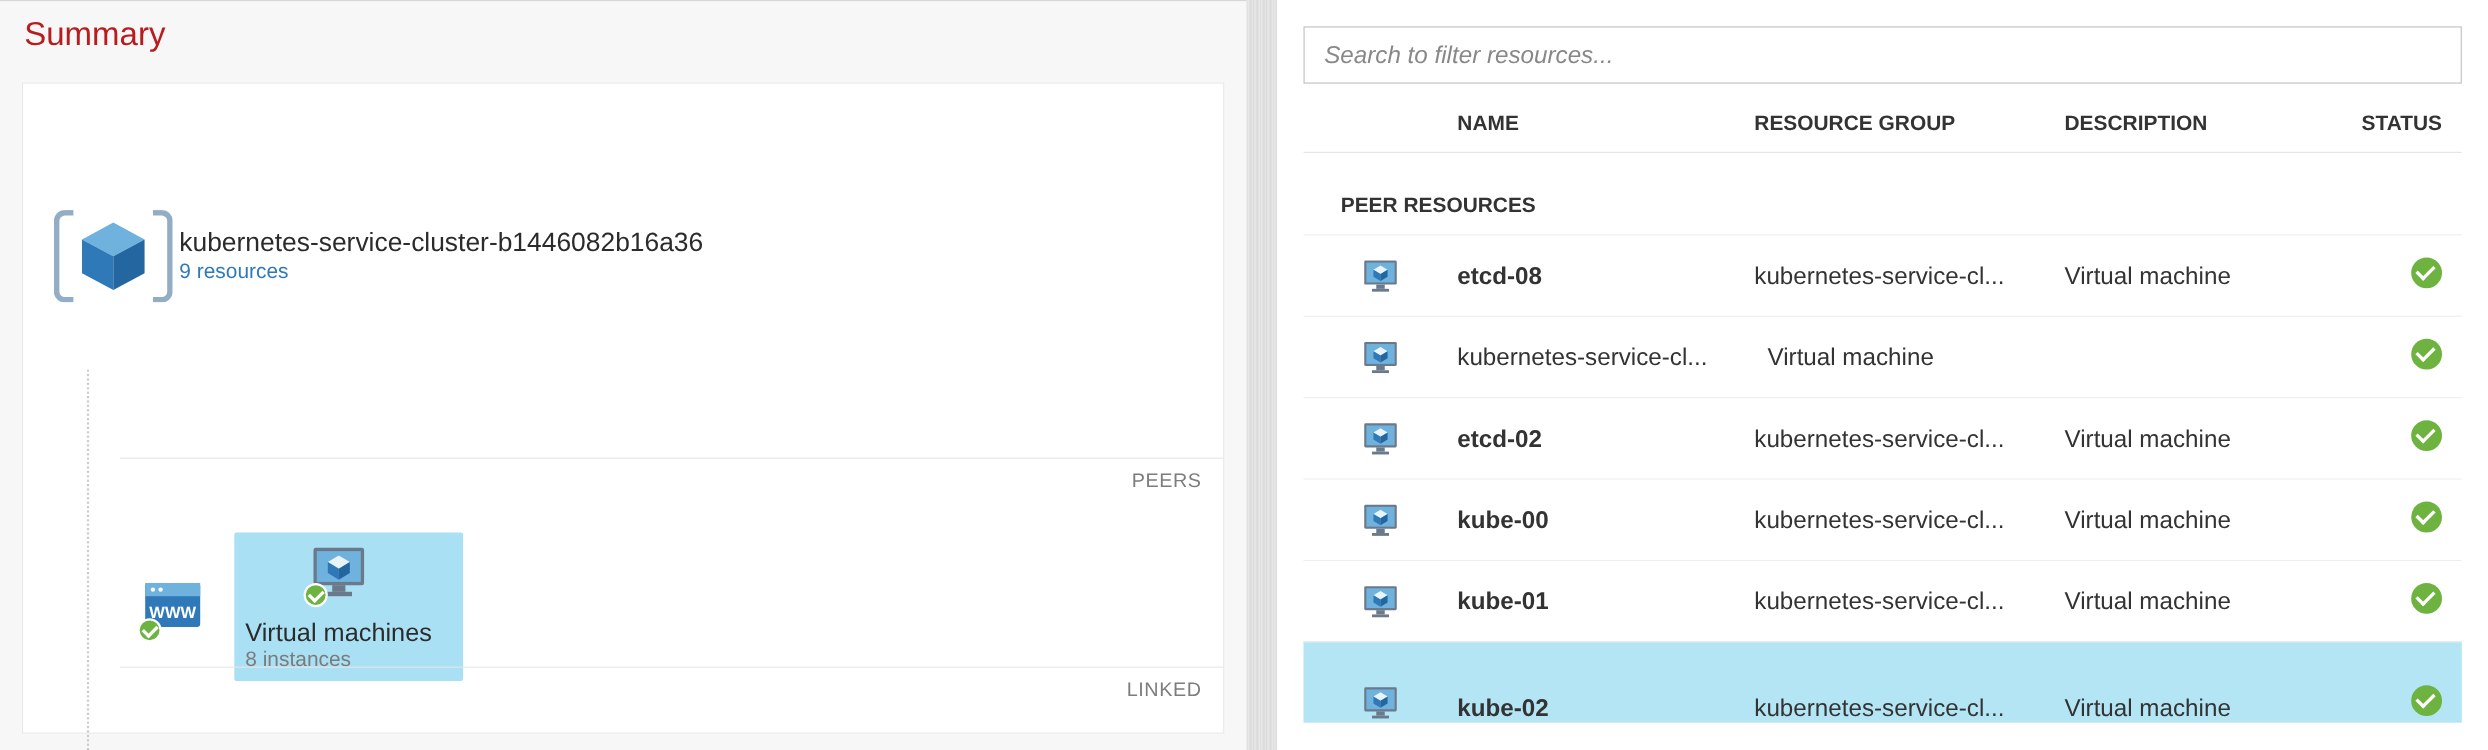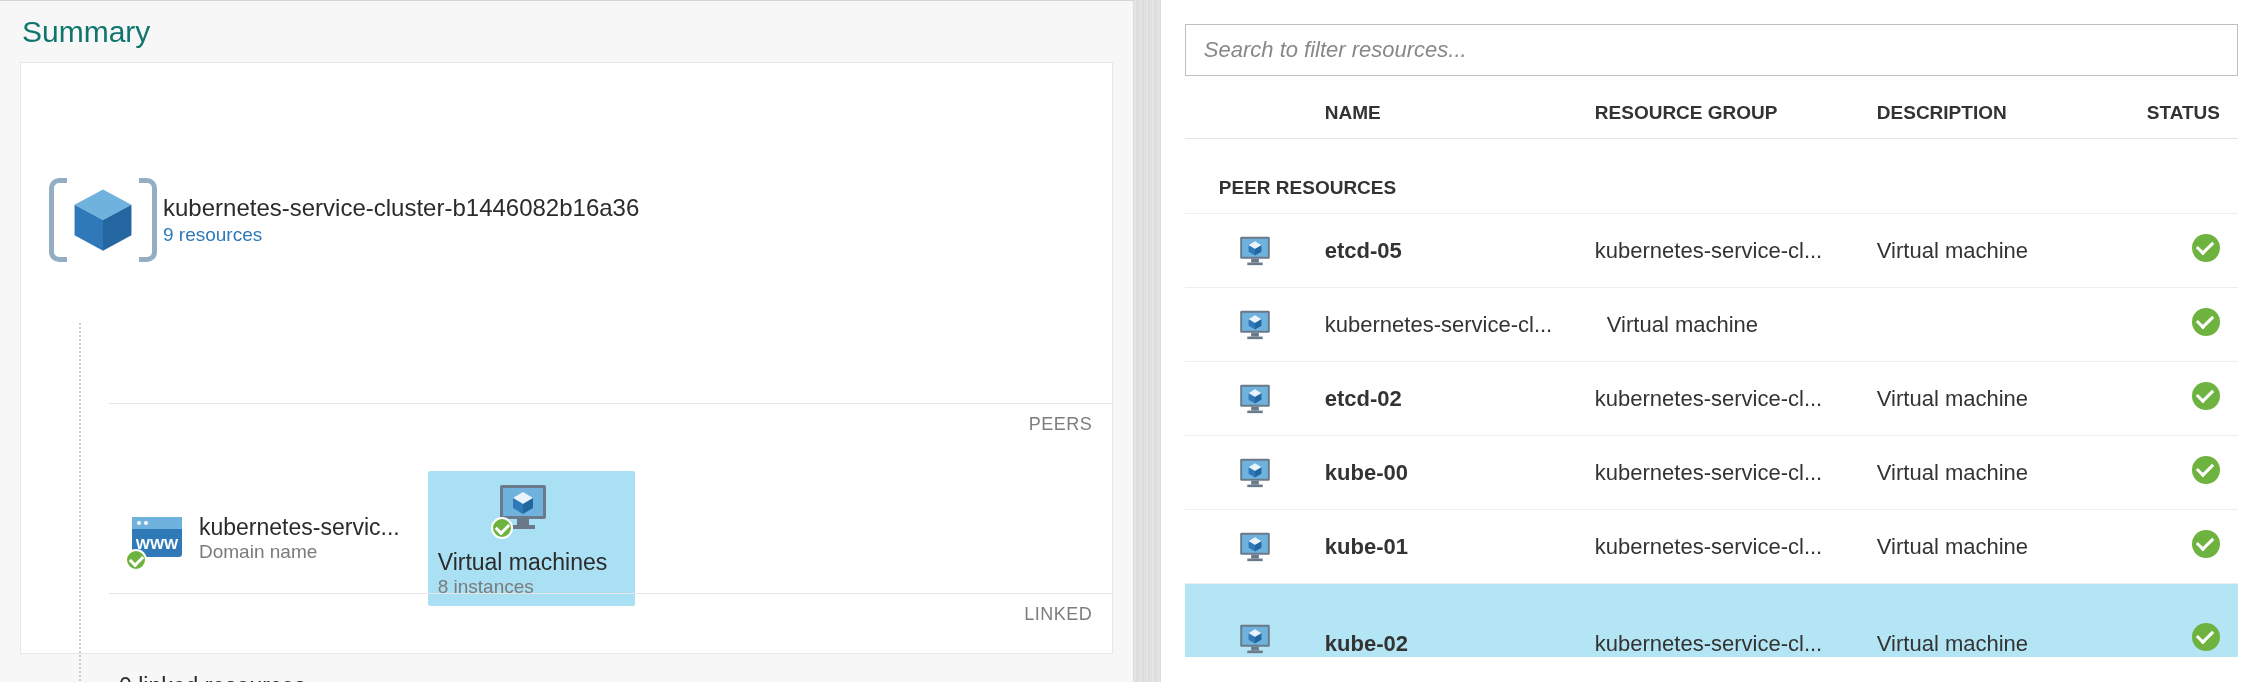--- a/index.html
+++ b/index.html
@@ -15,26 +15,26 @@
     
     .left-panel {
       width: 1155px;
       background: #f7f7f7;
       border-top: 1px solid #d6d6d6;
       position: relative;
     }
     .summary-title {
       font-size: 30px;
       font-weight: 300;
-      color: #0f766e;
+      color: #b91c1c;
       padding: 14px 22px 10px;
     }
     .summary-body {
       background: #fff;
-      margin: 3px 20px 0 20px;
+      margin: 16px 20px 0 20px;
       border: 1px solid #e8e8e8;
       height: 592px;
       position: relative;
       padding: 10px 12px;
     }
     .service-header {
       display: flex;
       align-items: center;
       gap: 18px;
       padding: 105px 0 0 28px;
@@ -191,24 +191,20 @@
         <div class="peer-icon www-icon">
           <svg viewBox="0 0 56 56">
               <rect x="3" y="6" width="50" height="40" rx="3" fill="#2f79b9"></rect>
               <rect x="3" y="6" width="50" height="12" fill="#6fb2dd"></rect>
               <circle cx="10" cy="12" r="2" fill="#fff"></circle>
               <circle cx="17" cy="12" r="2" fill="#fff"></circle>
               <text x="28" y="38" text-anchor="middle" fill="#fff" font-size="15" font-family="sans-serif" font-weight="700">WWW</text>
             </svg>
           <div class="green-check"></div>
         </div>
-        <div class="peer-text">
-          <div class="t1">kubernetes-servic...</div>
-          <div class="t2">Domain name</div>
-        </div>
       </div>
 
       <div class="peer-card selected">
         <div class="peer-icon mon-icon">
           <svg viewBox="0 0 56 56">
               <rect x="5" y="6" width="46" height="34" rx="2" fill="#6a7a8a"></rect>
               <rect x="8" y="9" width="40" height="28" fill="#6fb2dd"></rect>
               <polygon points="28,13 38,19 28,25 18,19" fill="#fff" opacity="0.85"></polygon>
               <polygon points="18,19 28,25 28,35 18,29" fill="#2f79b9"></polygon>
               <polygon points="38,19 28,25 28,35 38,29" fill="#2366a0"></polygon>
@@ -248,21 +244,21 @@
             <div class="vm-mini"><svg viewBox="0 0 56 56">
                 <rect x="5" y="6" width="46" height="34" rx="2" fill="#6a7a8a"></rect>
                 <rect x="8" y="9" width="40" height="28" fill="#6fb2dd"></rect>
                 <polygon points="28,13 38,19 28,25 18,19" fill="#fff" opacity="0.85"></polygon>
                 <polygon points="18,19 28,25 28,35 18,29" fill="#2f79b9"></polygon>
                 <polygon points="38,19 28,25 28,35 38,29" fill="#2366a0"></polygon>
                 <rect x="22" y="40" width="12" height="6" fill="#6a7a8a"></rect>
                 <rect x="16" y="46" width="24" height="4" fill="#6a7a8a"></rect>
               </svg></div>
           </div>
-          <div class="col-name">etcd-05</div>
+          <div class="col-name">etcd-08</div>
           <div class="col-rg">kubernetes-service-cl...</div>
           <div class="col-desc">Virtual machine</div>
           <div class="col-status"><span class="status-ok"></span></div>
         </div>
         <div class="trow">
           <div class="col-icon">
             <div class="vm-mini"><svg viewBox="0 0 56 56">
                 <rect x="5" y="6" width="46" height="34" rx="2" fill="#6a7a8a"></rect>
                 <rect x="8" y="9" width="40" height="28" fill="#6fb2dd"></rect>
                 <polygon points="28,13 38,19 28,25 18,19" fill="#fff" opacity="0.85"></polygon>

